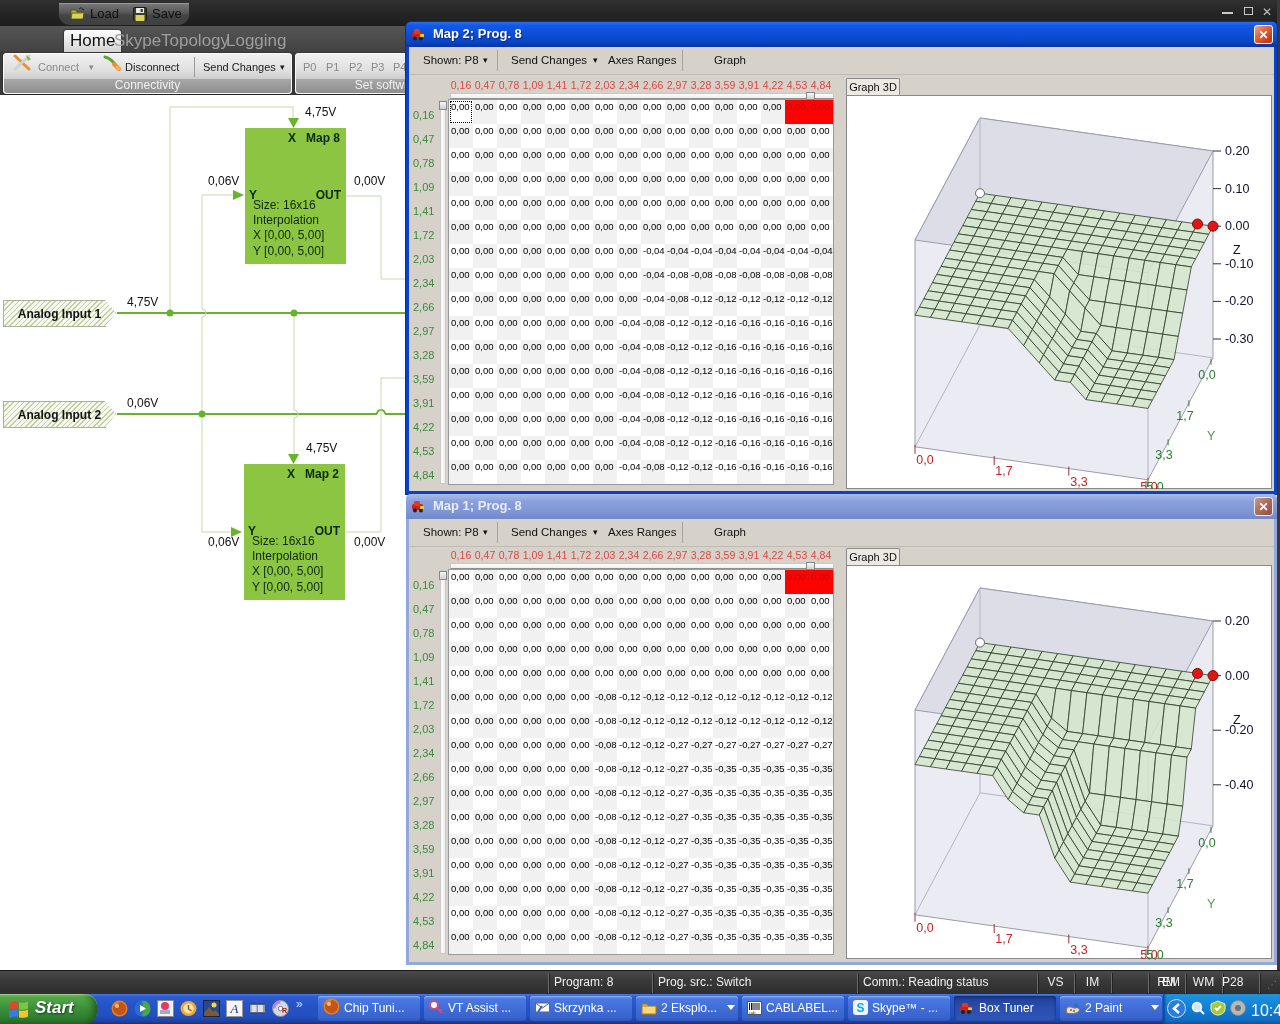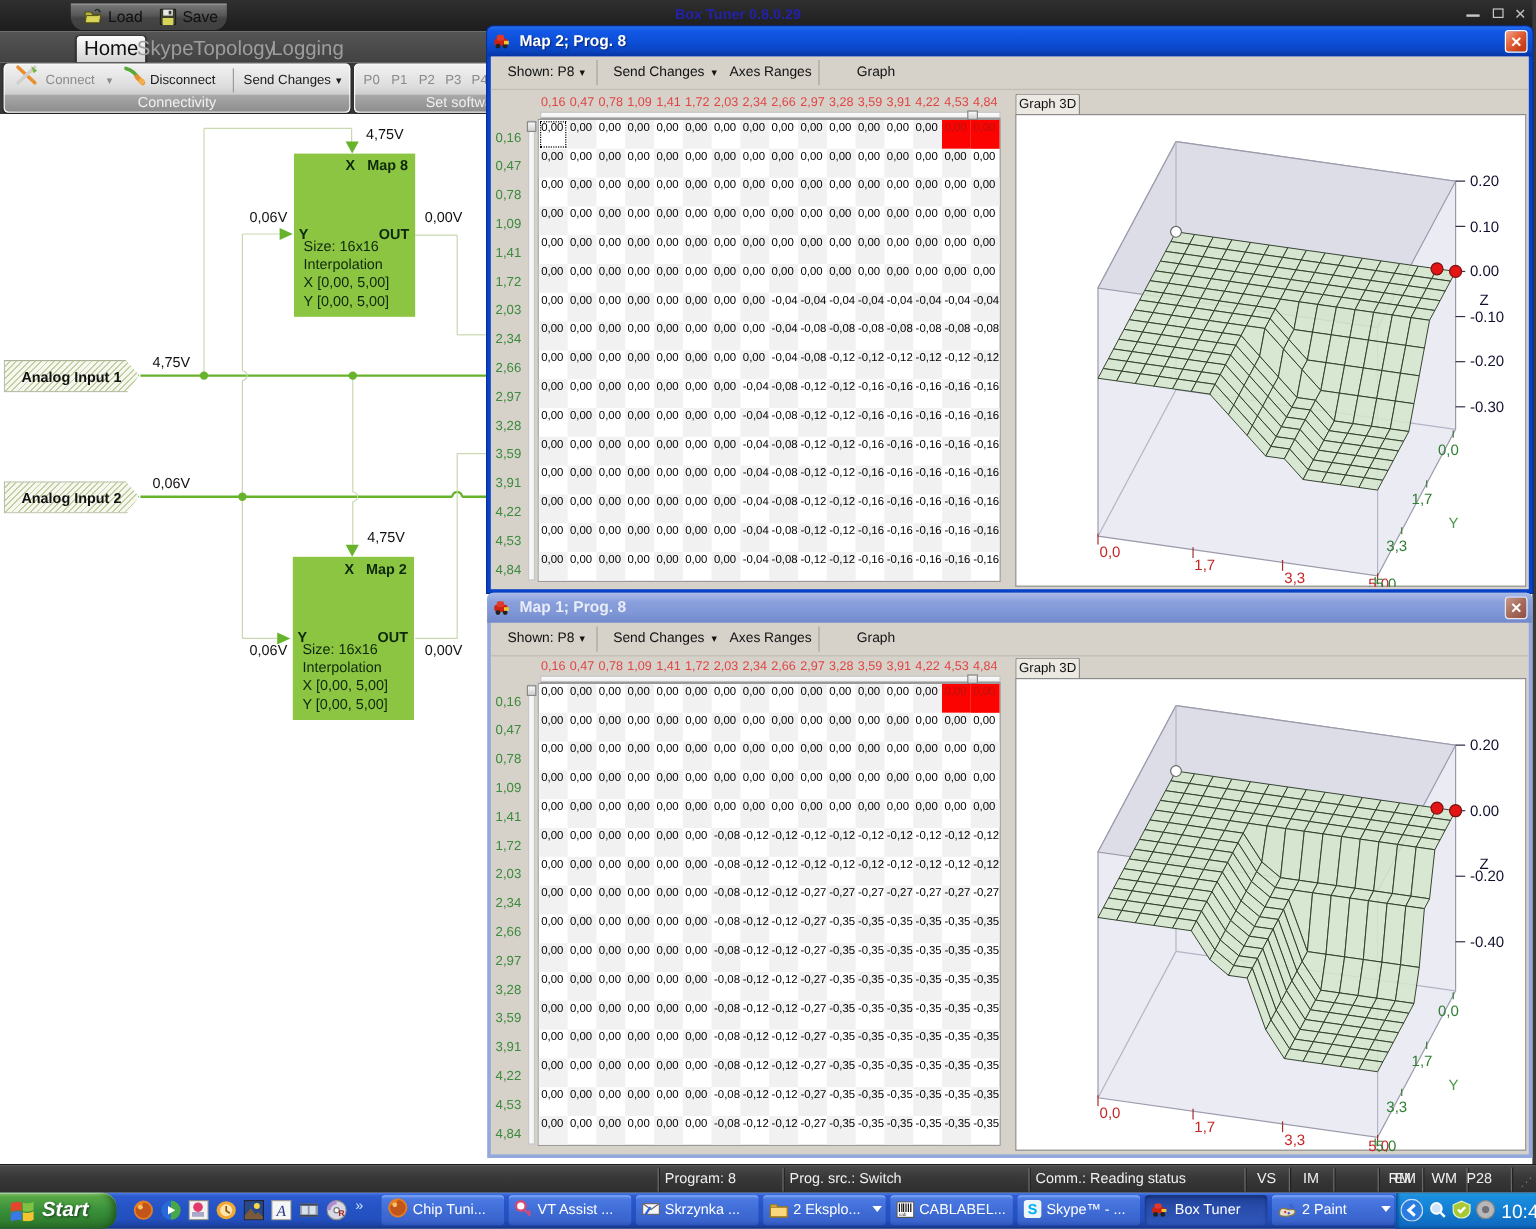--- a/index.html
+++ b/index.html
@@ -77,21 +77,20 @@
 #startb em{position:absolute;left:35px;top:4px;text-shadow:1px 1px 2px #1a3a1a}
 .tbtn{position:absolute;top:2px;height:25px;width:102px;border-radius:3px;background:linear-gradient(#6b97f2 0%,#4a78e2 14%,#3f6bd4 55%,#3a64cc 86%,#2f55b8);box-shadow:inset 0 1px 0 #85abf5;color:#fff;font-size:12px;line-height:25px;white-space:nowrap;overflow:hidden}
 .tbtn .ic{display:inline-block;vertical-align:-3px;margin:0 4px 0 5px}
 .tbtn.prs{background:linear-gradient(#1e3f96,#2a4fae 50%,#2e55ba);box-shadow:inset 0 1px 3px #102860}
 .tbtn .drop{position:absolute;right:3px;top:9px;border:4px solid transparent;border-top:5px solid #fff}
 #tray{position:absolute;right:0;top:0;width:117px;height:30px;background:linear-gradient(#35b2ed 0%,#1a8fe0 10%,#127ed2 50%,#0f6bc0 90%,#0c58a8);box-shadow:inset 2px 0 3px #0a4a90;color:#fff;font-size:16px}
 </style></head>
 <body>
 <div id="root">
     <div id="mtitle">
-      <div id="apptitle">Box Tuner 0.8.0.29</div>
       <div id="qat">
         <span style="left:11px;top:4px"><svg width="15" height="13" viewBox="0 0 15 13">
             <path d="M1 3h5l1 2h6v7H1z" fill="#b8b437" stroke="#4a4a14" stroke-width="0.8"></path>
             <path d="M2 6h10l2-1-1 7H1z" fill="#d8d45a" stroke="#4a4a14" stroke-width="0.8"></path>
             <path d="M9 2c2-2 4-1 4 1" fill="none" stroke="#222" stroke-width="1"></path>
             <path d="M13.6 3.6l-1.8-.8 2-.8z" fill="#222"></path>
           </svg></span>
         <span style="left:31px">Load</span>
         <span style="left:74px;top:4px"><svg width="14" height="14" viewBox="0 0 14 14">
             <rect x="0.5" y="0.5" width="13" height="13" rx="1" fill="#3d3d2e" stroke="#191919"></rect>

